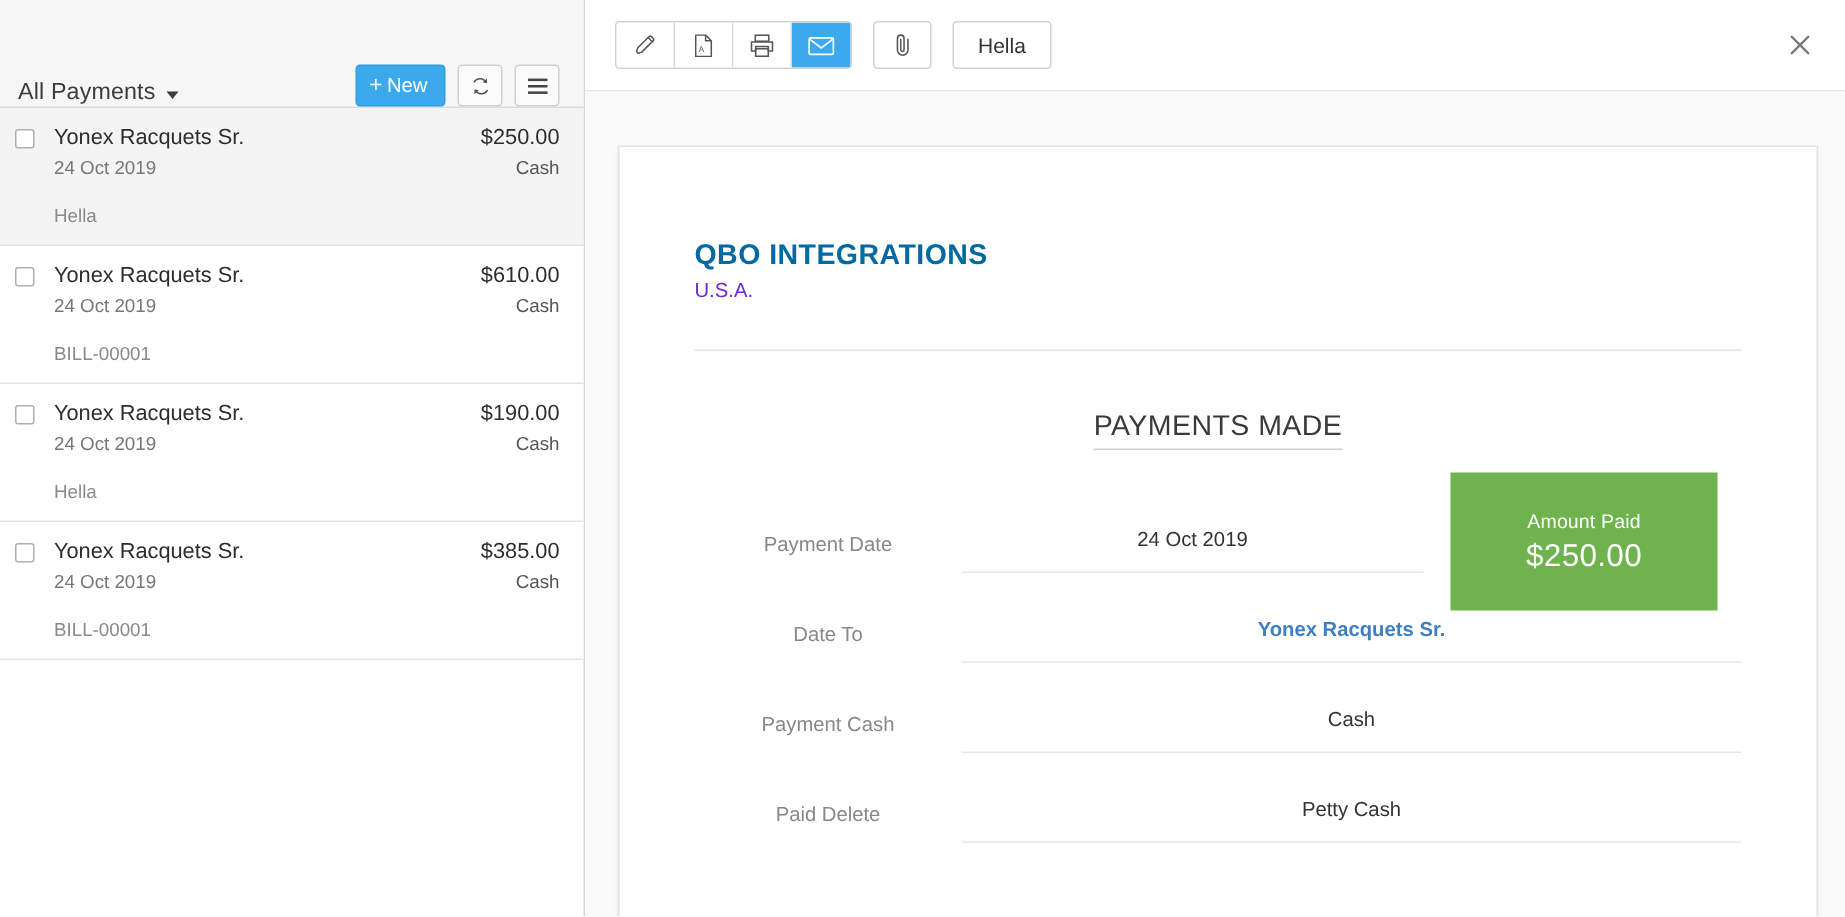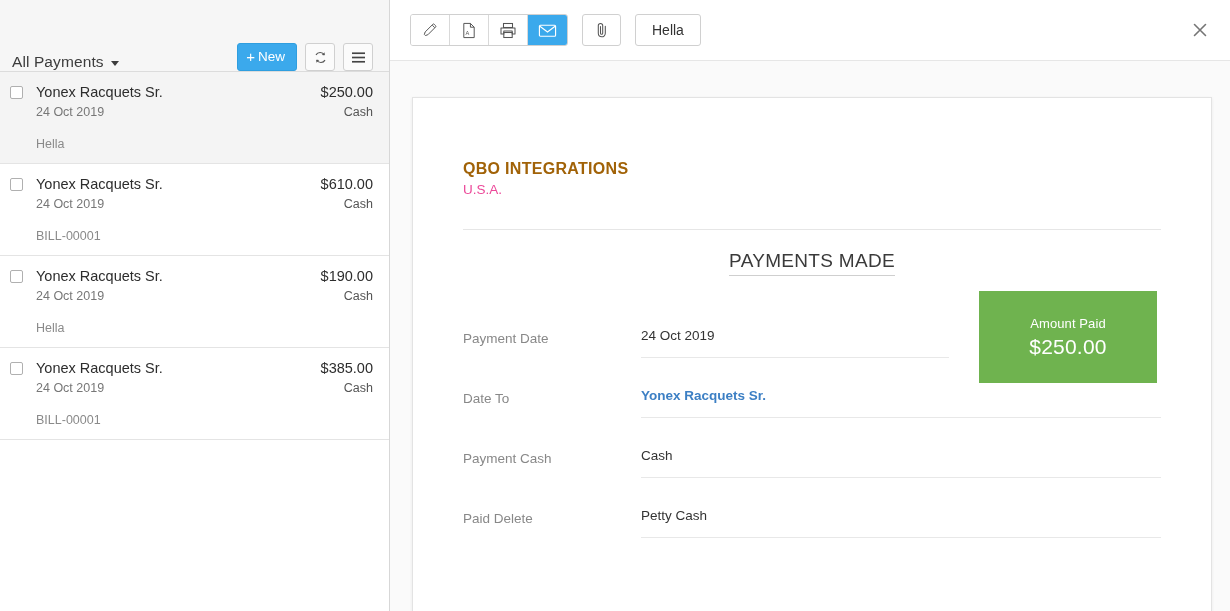--- a/index.html
+++ b/index.html
@@ -162,56 +162,57 @@
     position: absolute;
     left: 22px; top: 36px;
     width: 800px;
     min-height: 560px;
     background: #ffffff;
     border: 1px solid #e3e3e3;
     box-shadow: 0 1px 3px rgba(0,0,0,.07);
     padding: 62px 50px 40px 50px;
   }
   .org-name {
-    font-size: 16px;
+    font-size: 19px;
     font-weight: bold;
-    color: #a16207;
+    color: #0369a1;
     letter-spacing: .3px;
   }
   .org-country {
     font-size: 13.5px;
-    color: #ec4899;
+    color: #6d28d9;
     margin-top: 4px;
   }
   .doc-rule {
     border-top: 1px solid #e6e6e6;
     margin-top: 32px;
   }
   .doc-title-wrap {
     text-align: center;
-    margin-top: 20px;
+    margin-top: 40px;
   }
   .doc-title {
     display: inline-block;
     font-size: 19px;
     color: #3a3a3a;
     letter-spacing: .3px;
     padding-bottom: 3px;
     border-bottom: 1px solid #cfcfcf;
   }
 
   .fields {
     position: relative;
     margin-top: 52px;
   }
   .field-row {
     display: flex;
     align-items: flex-start;
     min-height: 44px;
     position: relative;
+    text-align: center;
   }
   .field-label {
     width: 178px;
     flex: 0 0 178px;
     font-size: 13.5px;
     color: #888888;
     padding-top: 3px;
   }
   .field-value {
     flex: 1 1 auto;
@@ -220,21 +221,21 @@
     padding-bottom: 14px;
     border-bottom: 1px solid #e8e8e8;
     min-height: 26px;
   }
   .field-value.short { margin-right: 212px; }
   .field-value.link { color: #3c7fc4; font-weight: bold; }
   .field-row + .field-row { margin-top: 16px; }
 
   .amount-box {
     position: absolute;
-    right: 4px; top: -37px;
+    right: 16px; top: -37px;
     width: 178px;
     height: 92px;
     background: #6fb34f;
     color: #ffffff;
     display: flex;
     flex-direction: column;
     align-items: center;
     justify-content: center;
   }
   .amount-label { font-size: 13px; letter-spacing: .1px; }

